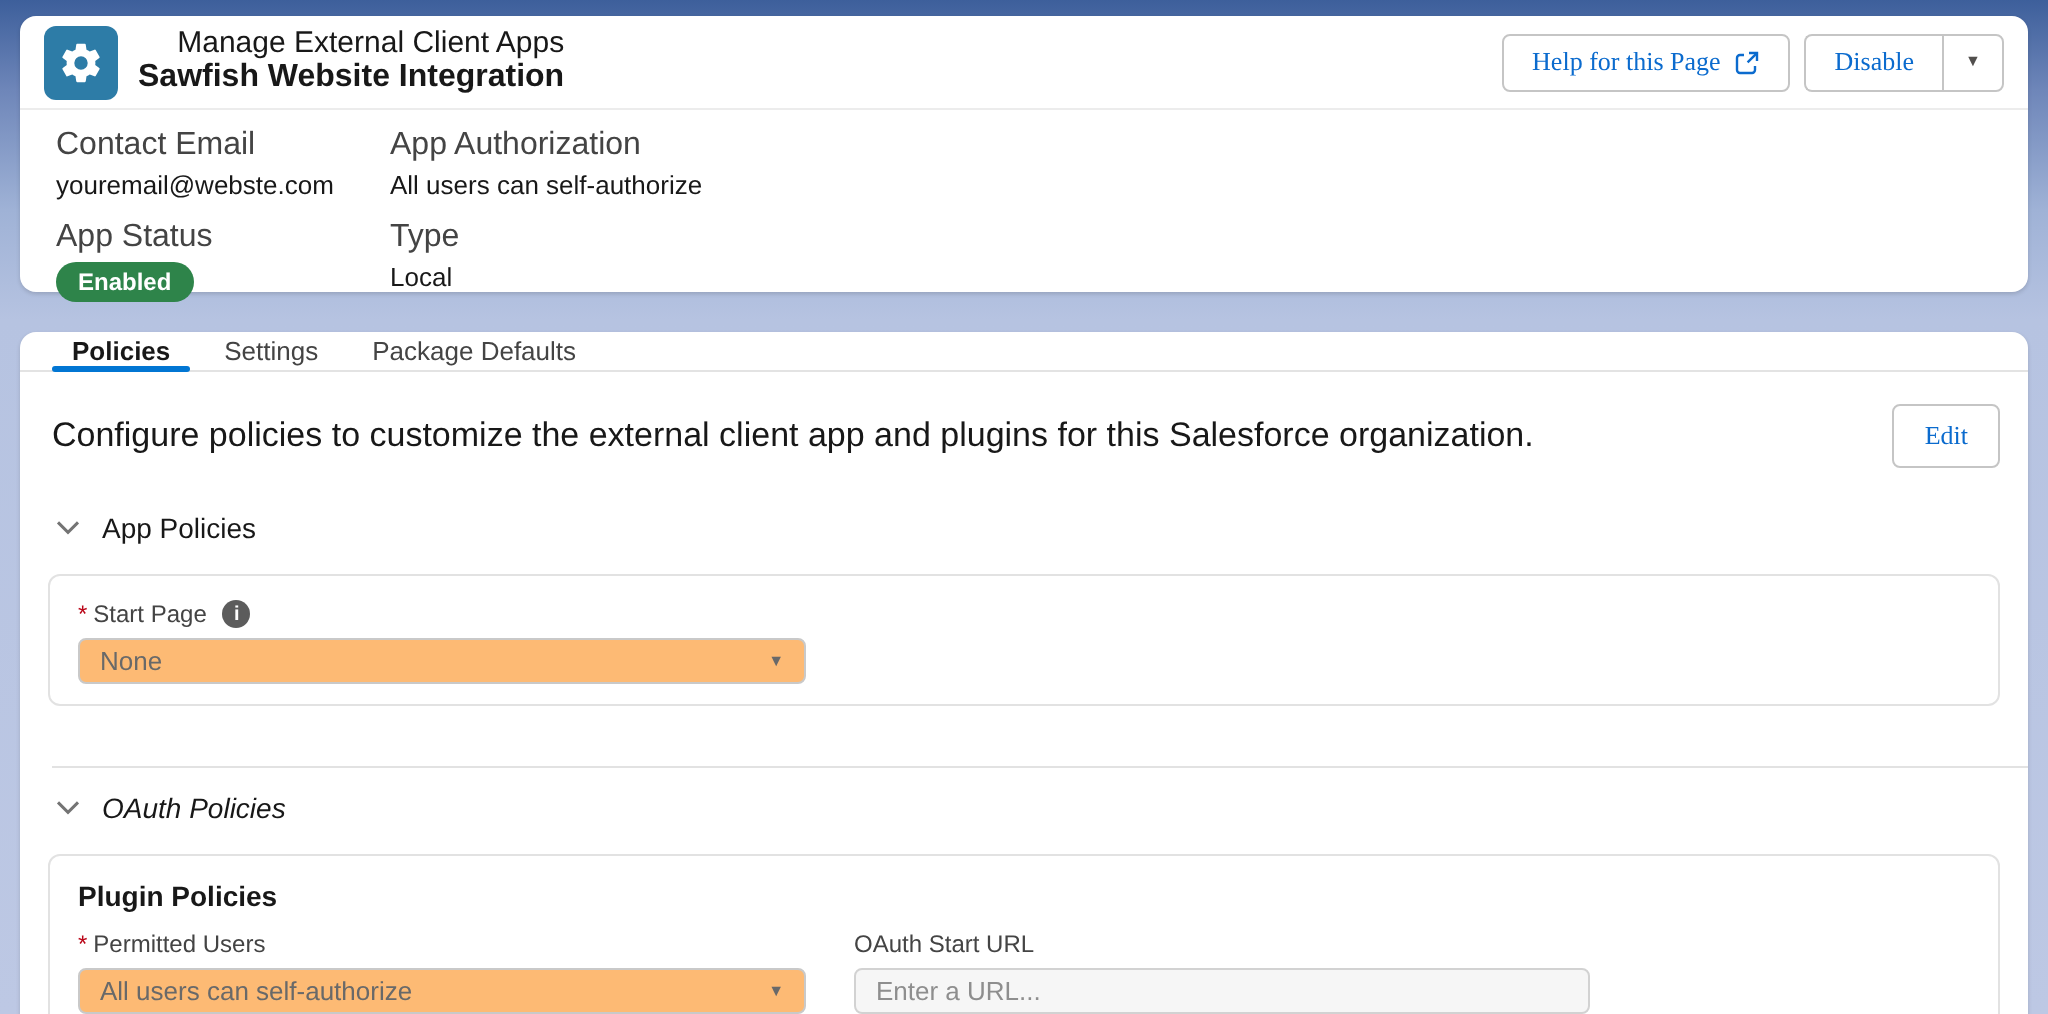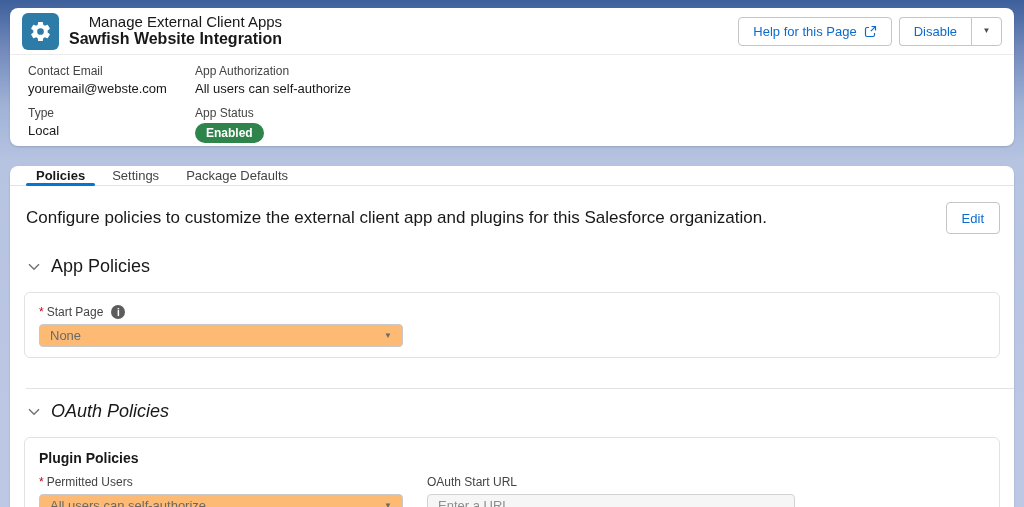--- a/index.html
+++ b/index.html
@@ -15,45 +15,45 @@
 
   
   .hdr { display:flex; align-items:center; height:47px; padding:0 12px; border-bottom:1px solid #ececec; }
   .app-icon { flex:none; width:37px; height:37px; border-radius:6px; background:#2d7ca7; display:flex; align-items:center; justify-content:center; }
   .hdr-text { margin-left:10px; }
   .breadcrumb { font-size:15px; color:#181818; line-height:15px;text-align:right; }
   .page-title { font-size:16px; font-weight:bold; line-height:19px; }
   .hdr-actions { margin-left:auto; display:flex; align-items:center; }
   .btn { display:inline-flex; align-items:center; gap:7px; height:29px; padding:0 14px; background:#fff;
          border:1px solid #c5c5c5; border-radius:4px; color:#0b6bce; font-size:13px; cursor:pointer;
-         font-family:Liberation Sans, sans-serif; white-space:nowrap; }
+         font-family:Liberation Serif, serif; white-space:nowrap; }
   .split { display:inline-flex; margin-left:7px; }
   .split .btn-main { border-radius:4px 0 0 4px; border-right:none; }
   .split .btn-arrow { border-radius:0 4px 4px 0; width:31px; padding:0; justify-content:center; color:#514f4d; }
   .tri { font-size:8px; line-height:1; color:#514f4d; }
 
   
   .details { display:grid; grid-template-columns:167px auto; padding:9px 18px 0; row-gap:10px; }
-  .f-label { font-size:12px; color:#444; margin-bottom:3px; }
+  .f-label { font-size:16px; color:#444; margin-bottom:3px; }
   .f-value { font-size:13px; color:#181818; }
   .badge { display:inline-block; background:#2e844a; color:#fff; font-size:12px; font-weight:bold;
            padding:3px 11px; border-radius:11px; line-height:14px; }
 
   
   .tabs-row { display:flex; align-items:stretch; height:20px; padding-left:26px; border-bottom:1px solid #e3e3e3; }
   .tab { display:flex; align-items:center; margin-right:27px; font-size:13px; color:#444; position:relative; cursor:pointer; }
   .tab.active { font-weight:bold; color:#181818; }
   .tab.active::after { content:""; position:absolute; left:-10px; right:-10px; bottom:-1px; height:3px;
                        background:#0176d3; border-radius:2px; }
 
   
   .desc-row { display:flex; align-items:center; padding:16px 14px 0 16px; }
   .desc-text { font-size:17px; }
   .btn-edit { margin-left:auto; height:27px; padding:15px 15px; }
-  .section-hdr { display:flex; align-items:center; gap:11px; margin:22px 0 0 18px; font-size:18px; cursor:pointer; }
+  .section-hdr { display:flex; align-items:center; gap:11px; margin:22px 0 0 18px; font-size:14px; cursor:pointer; }
   .policy-box { margin:15px 14px 0; border:1px solid #e2e2e2; border-radius:6px; padding:12px 14px 10px; }
   .form-label { display:flex; align-items:center; font-size:12px; color:#444; }
   .req { color:#ba0517; margin-right:3px; font-size:12px; }
   .info-icon { width:14px; height:14px; border-radius:50%; background:#5c5c5c; color:#fff; font-size:10px;
                font-weight:bold; display:inline-flex; align-items:center; justify-content:center; margin-left:8px; cursor:pointer; }
   .select-box { margin-top:5px; width:364px; height:23px; background:#fdba74; border:1px solid #c9c9c9;
                 border-radius:4px; display:flex; align-items:center; padding:0 10px; font-size:13px; color:#696969; cursor:pointer; }
   .select-box .tri { margin-left:auto; color:#696969; }
   .divider { border-top:1px solid #e2e2e2; margin:30px 0 0 16px; }
   .plugin-heading { font-size:14px; font-weight:bold; }
@@ -100,26 +100,26 @@
     <div class="details">
       <div>
         <div class="f-label">Contact Email</div>
         <div class="f-value">youremail@webste.com</div>
       </div>
       <div>
         <div class="f-label">App Authorization</div>
         <div class="f-value">All users can self-authorize</div>
       </div>
       <div>
+        <div class="f-label">App Status</div>
+        <div><span class="badge">Enabled</span></div>
+      </div>
+      <div>
         <div class="f-label">Type</div>
         <div class="f-value">Local</div>
-      </div>
-      <div>
-        <div class="f-label">App Status</div>
-        <div><span class="badge">Enabled</span></div>
       </div>
     </div>
   </div>
 
   <div class="card card-main">
     <div class="tabs-row">
       <div class="tab active">Policies</div>
       <div class="tab">Settings</div>
       <div class="tab">Package Defaults</div>
     </div>

